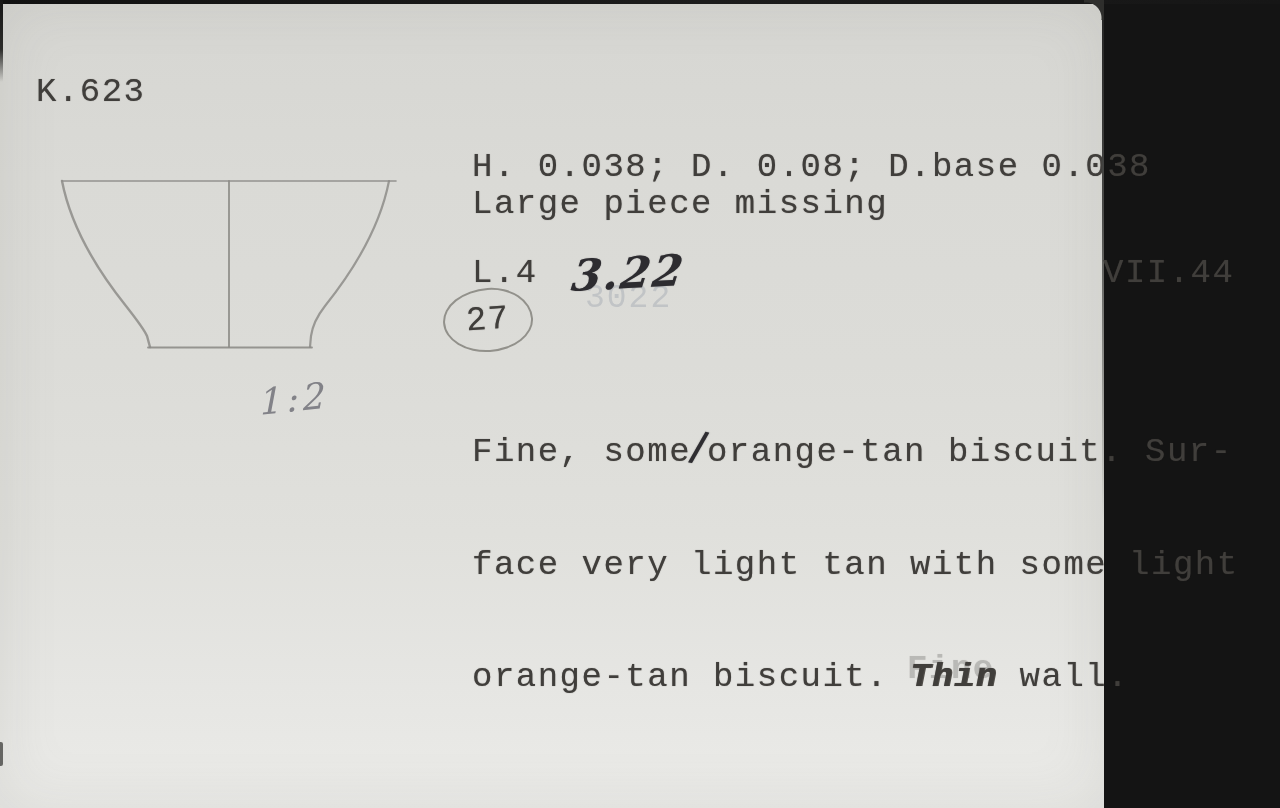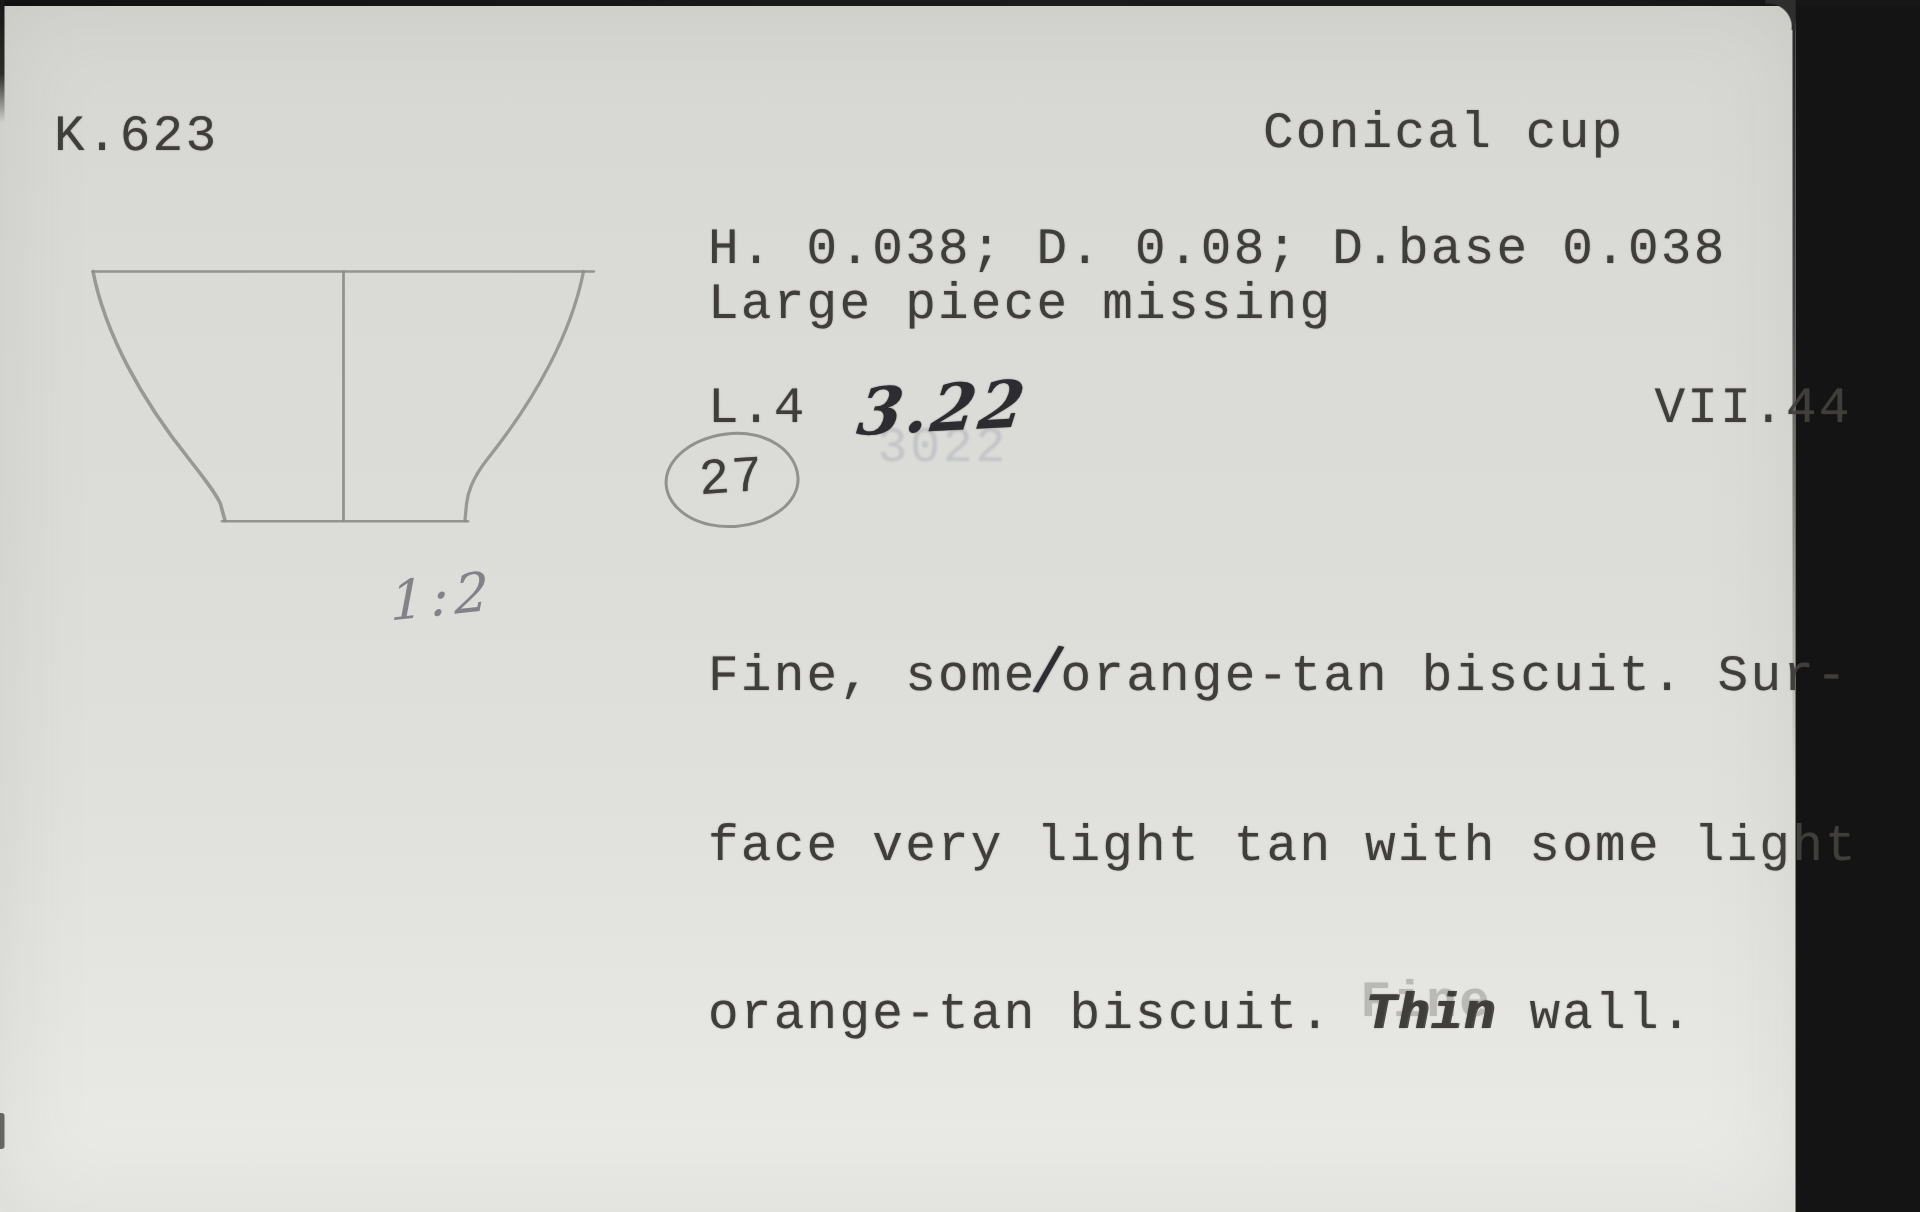--- a/index.html
+++ b/index.html
@@ -2,21 +2,21 @@
 <html><head>
 <meta charset="utf-8">
 <style>
   html,body{margin:0;padding:0;}
   body{
     width:1280px;height:808px;overflow:hidden;position:relative;
     background:#141414;
     font-family:"Liberation Sans",sans-serif;
   }
   .card{
-    position:absolute;left:0;top:0;width:1197px;height:808px;
+    position:absolute;left:0;top:0;width:1104px;height:808px;
     background:linear-gradient(180deg,#d6d6d2 0%,#dadad6 22%,#dcdcd8 45%,#e0e0dc 66%,#e6e6e3 85%,#ebebe8 100%);
     border-top-right-radius:16px;
     box-shadow:inset 0 0 60px rgba(120,118,112,.14);
   }
   
   .edge-top{position:absolute;left:0;top:0;width:1280px;height:4px;background:linear-gradient(90deg,#111 0%,#1c1c1c 55%,#161616 100%);}
   .edge-left{position:absolute;left:0;top:0;width:3px;height:82px;background:linear-gradient(180deg,#161616 0%,#2c2c2a 60%,rgba(60,60,58,0) 100%);}
   .edge-left-low{position:absolute;left:0;top:742px;width:3px;height:24px;background:#3c3c3a;opacity:.75;border-radius:0 2px 2px 0;}
   .edge-right{position:absolute;right:0;top:0;width:2px;height:520px;background:linear-gradient(180deg,#222 0%,#4a4a48 40%,rgba(90,90,88,0) 100%);}
   .corner-tr{position:absolute;right:0;top:0;width:20px;height:20px;
@@ -95,21 +95,20 @@
   }
 
   .drawing{position:absolute;left:30px;top:160px;}
 </style>
 </head>
 <body>
 
 <div class="card">
 
   <div class="mono cat-no">K.623</div>
-  <div class="mono title">Conical cup</div>
 
   <div class="mono specs1">H. 0.038; D. 0.08; D.base 0.038</div>
   <div class="mono specs2">Large piece missing</div>
 
   <div class="mono level">L.4</div>
   <div class="ghost-stamp">3022</div>
   <div class="hand-date">3.22</div>
   <div class="mono plate">VII.44</div>
 
   <div class="circle27">

